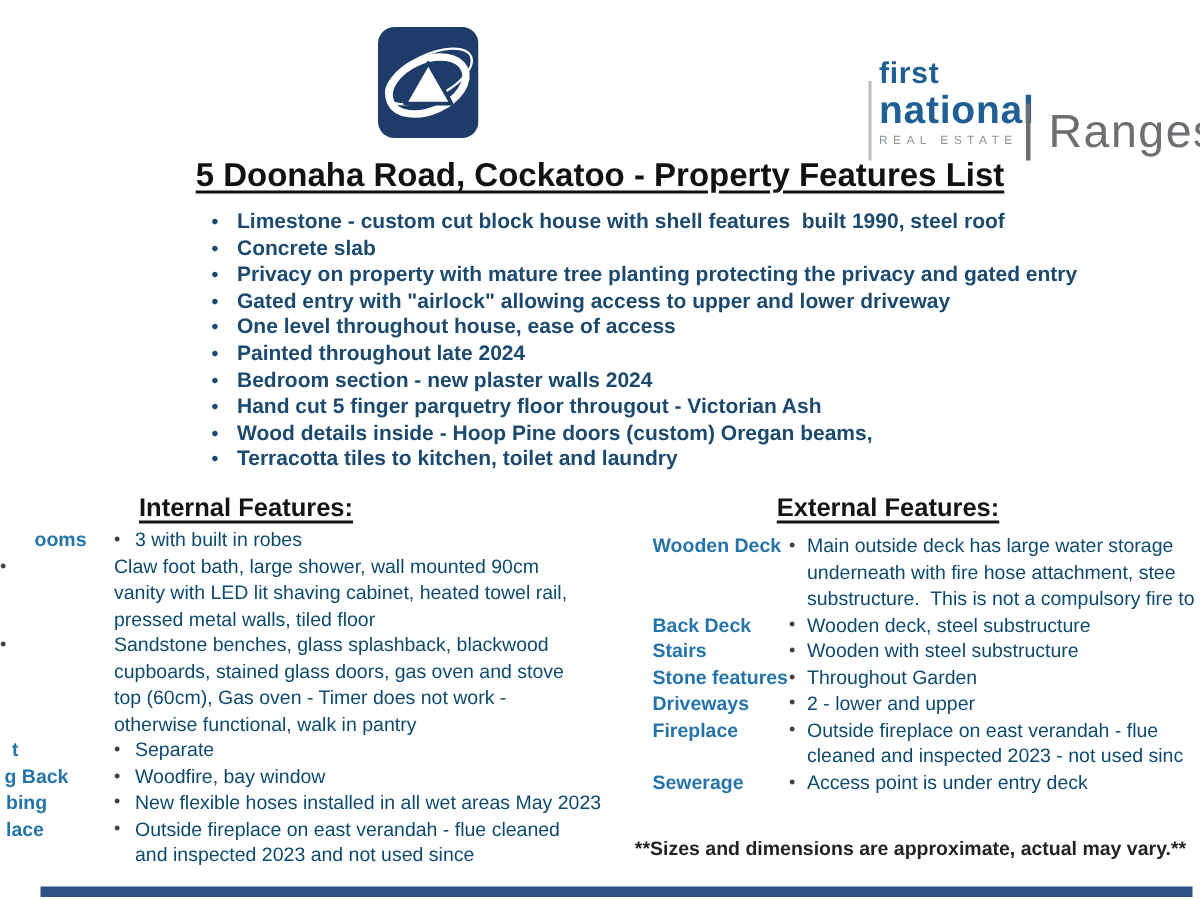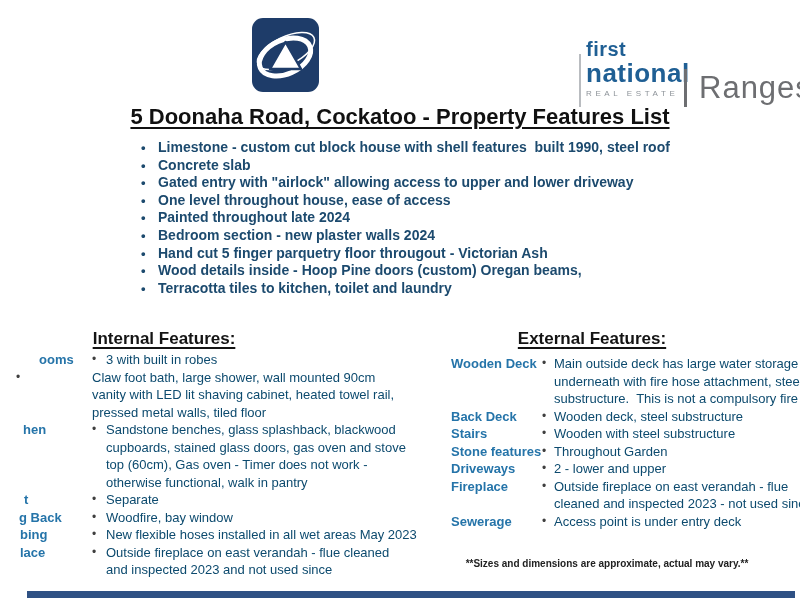--- a/index.html
+++ b/index.html
@@ -36,38 +36,38 @@
   .col-head{
     position:absolute;white-space:nowrap;transform:translateX(-50%);
     font-size:17px;font-weight:bold;color:#141414;
     text-decoration:underline;text-decoration-thickness:2px;text-underline-offset:3px;
   }
   .head-internal{left:164px;top:329px;}
   .head-external{left:592px;top:329px;}
   .fcol{position:absolute;}
   .ileft{left:0;top:351px;width:420px;}
   .iright{left:435px;top:355px;width:400px;}
-  .frow{display:grid;line-height:17.5px;font-size:13px;padding-left:16px;}
+  .frow{display:grid;line-height:17.5px;font-size:13px;}
   .ileft .frow{grid-template-columns:76px 14px auto;}
   .iright .frow{grid-template-columns:91px 12px auto;}
   .flabel{font-weight:bold;color:#2574a9;white-space:pre;overflow:hidden;}
   .fdot{color:#3f3f3f;font-size:12px;}
   .ftext{color:#0c4a6e;white-space:pre;}
   
   .ileft .frow:nth-of-type(1) .flabel{padding-left:23px;}
   .ileft .frow:nth-of-type(2) .flabel{padding-left:22px;}
   .ileft .frow:nth-of-type(3) .flabel{padding-left:7px;}
   .ileft .frow:nth-of-type(4) .flabel{padding-left:8px;}
   .ileft .frow:nth-of-type(5) .flabel{padding-left:3px;}
   .ileft .frow:nth-of-type(6) .flabel{padding-left:4px;}
   .ileft .frow:nth-of-type(7) .flabel{padding-left:4px;}
   
   .footnote{
     position:absolute;left:607px;top:558px;transform:translateX(-50%);
-    white-space:nowrap;font-size:10px;font-weight:bold;color:#222;
+    white-space:nowrap;font-size:13px;font-weight:bold;color:#222;
   }
   .bottom-bar{position:absolute;left:27px;top:591px;width:768px;height:7px;background:#2f5184;}
 </style>
 </head>
 <body>
 
 <div class="logo">
   <div class="logo-badge">
     <svg width="67" height="74" viewBox="0 0 67 74">
       <rect x="0" y="0" width="67" height="74" rx="11" fill="#1e3c69"></rect>
@@ -87,20 +87,21 @@
 </div>
 
 <div class="page-title">5 Doonaha Road, Cockatoo - Property Features List</div>
 
 <ul class="highlights">
 
     <li>Limestone - custom cut block house with shell features  built 1990, steel roof</li>
 
     <li>Concrete slab</li>
 
+    <li>Privacy on property with mature tree planting protecting the privacy and gated entry</li>
 
     <li>Gated entry with "airlock" allowing access to upper and lower driveway</li>
 
     <li>One level throughout house, ease of access</li>
 
     <li>Painted throughout late 2024</li>
 
     <li>Bedroom section - new plaster walls 2024</li>
 
     <li>Hand cut 5 finger parquetry floor througout - Victorian Ash</li>
@@ -120,21 +121,20 @@
     </div>
 
     <div class="frow">
       <span class="fdot">•</span>
       <span class="ftext">Claw foot bath, large shower, wall mounted 90cm
 vanity with LED lit shaving cabinet, heated towel rail,
 pressed metal walls, tiled floor</span>
     </div>
 
     <div class="frow">
-      <span class="flabel">hen</span>
       <span class="fdot">•</span>
       <span class="ftext">Sandstone benches, glass splashback, blackwood
 cupboards, stained glass doors, gas oven and stove
 top (60cm), Gas oven - Timer does not work -
 otherwise functional, walk in pantry</span>
     </div>
 
     <div class="frow">
       <span class="flabel">t</span>
       <span class="fdot">•</span>

